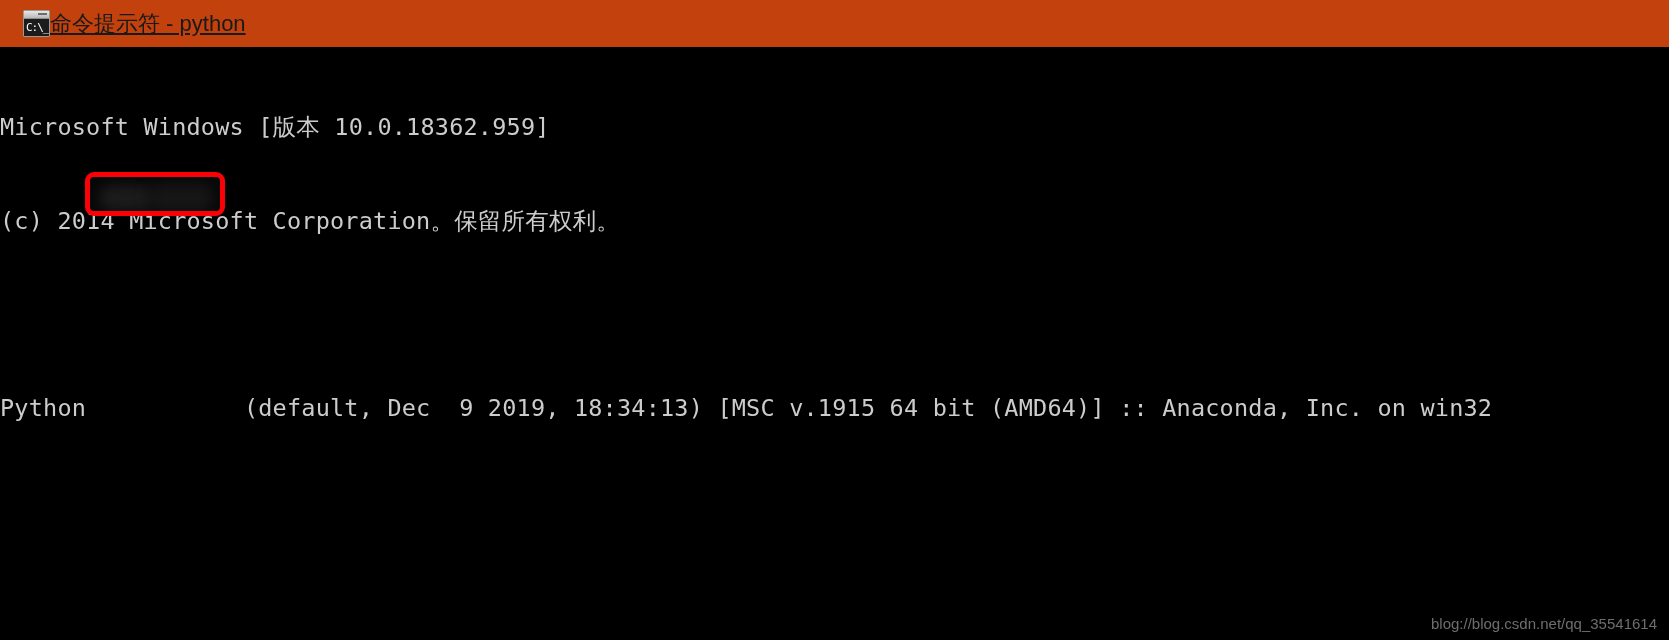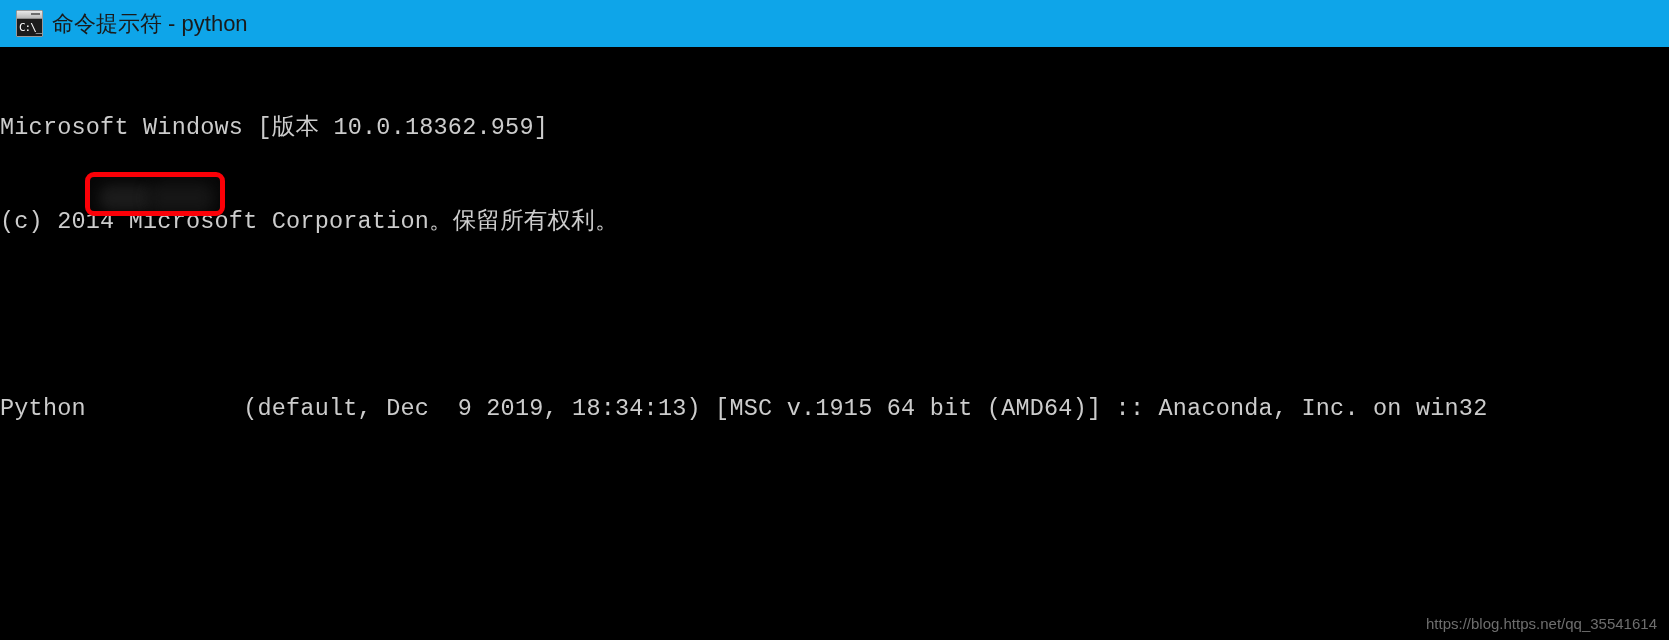--- a/index.html
+++ b/index.html
@@ -22,24 +22,24 @@
     overflow: hidden;
   }
 
   
   #titlebar {
     position: absolute;
     left: 0;
     top: 0;
     width: 1669px;
     height: 47px;
-    background: #0ea5e9;
+    background: #c2410c;
     display: flex;
     align-items: center;
-    padding-left: 16px;
+    padding-left: 23px;
     box-sizing: border-box;
   }
   #console-icon {
     width: 27px;
     height: 27px;
     flex: 0 0 auto;
     position: relative;
     border: 1px solid #9a9a9a;
     background: #1c1c1c;
     box-sizing: border-box;
@@ -71,26 +71,26 @@
     right: 1px;
     bottom: 0;
     color: #ffffff;
     font-family: "DejaVu Sans Mono", monospace;
     font-size: 11px;
     line-height: 17px;
     letter-spacing: -1px;
     white-space: nowrap;
   }
   #title-text {
-    margin-left: 9px;
     font-size: 22px;
     color: #1a1a1a;
     font-family: "Liberation Sans", sans-serif;
     white-space: nowrap;
     letter-spacing: 0px;
+    text-decoration: underline;
   }
 
   
   #console {
     position: absolute;
     left: 0;
     top: 47px;
     width: 1669px;
     height: 593px;
     background: #000000;
@@ -105,21 +105,20 @@
     color: #cccccc;
     font-family: "DejaVu Sans Mono", "Liberation Mono", monospace;
     font-size: 23.5px;
     line-height: 31.2px;
     white-space: pre;
     letter-spacing: 0.2px;
   }
   .line {
     height: 31.2px;
     white-space: pre;
-    font-family: Liberation Mono, monospace;
   }
   .blank {
     height: 31.2px;
   }
 
   
   #redaction {
     position: absolute;
     left: 85px;
     top: 125px;
@@ -190,16 +189,16 @@
       
       
       
     </div>
 
     <div id="redaction">
       <div class="smudge-a"></div>
       <div class="smudge-b"></div>
     </div>
 
-    <div id="watermark">https://blog.https.net/qq_35541614</div>
+    <div id="watermark">blog://blog.csdn.net/qq_35541614</div>
   </div>
 
 </div>
 
 </body></html>

